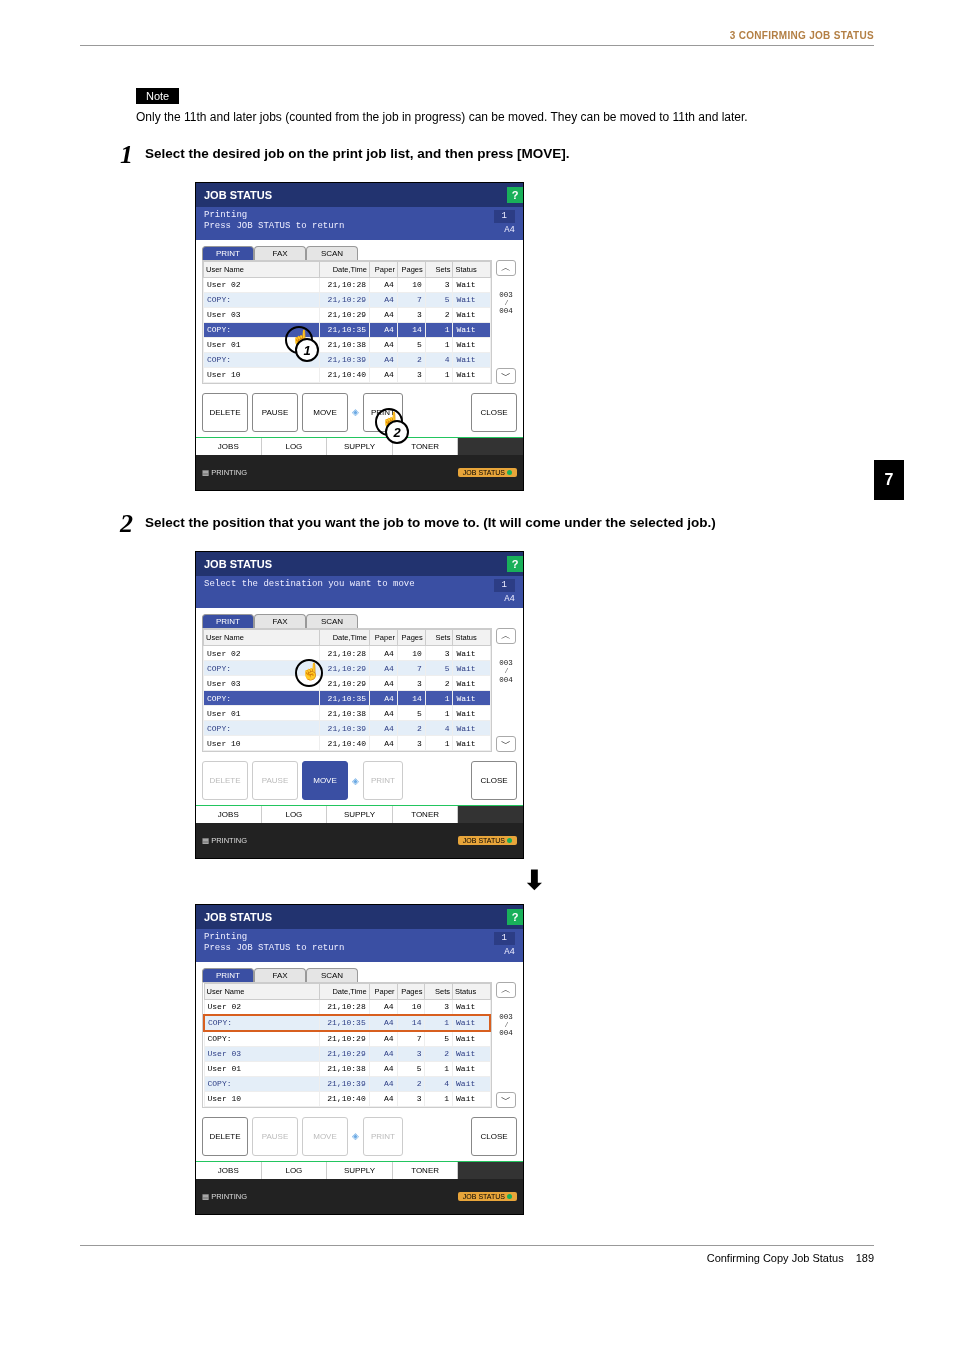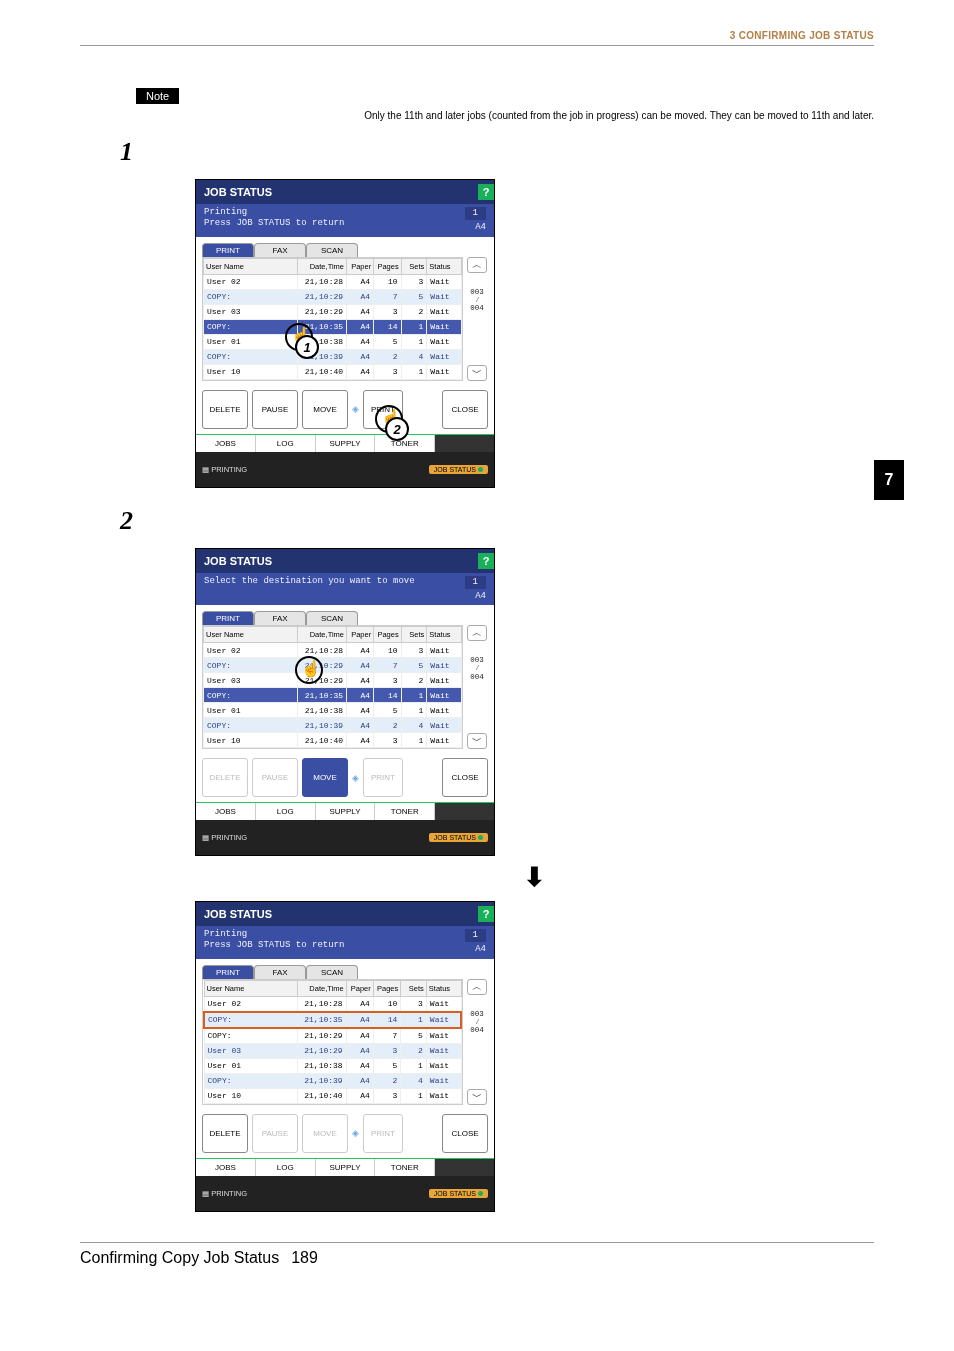--- a/index.html
+++ b/index.html
@@ -11,30 +11,30 @@
 
   .content { margin-left: 40px; }
 
   .sect-title { font-size: 18px; font-weight: bold; display: flex; align-items: center; gap: 6px; margin-bottom: 8px; }
   .sect-title .box-icon { width: 13px; height: 13px; border: 2px solid #000; display: inline-block; }
 
   .intro { font-size: 12.5px; margin-bottom: 16px; }
 
   .note-box { margin-left: 16px; margin-bottom: 6px; }
   .note-label { background: #000; color: #fff; font-size: 11px; padding: 2px 10px; display: inline-block; }
-  .note-text { font-size: 10px; margin-left: 16px; margin-bottom: 18px; text-align: right; }
+  .note-text { font-size: 12px; margin-left: 16px; margin-bottom: 18px; }
 
   .step { display: flex; gap: 12px; margin-bottom: 14px; }
   .step-num { font-size: 26px; font-weight: bold; font-style: italic; font-family: Georgia, 'Times New Roman', serif; line-height: 1; }
   .step-text { font-size: 13.5px; font-weight: bold; padding-top: 4px; }
 
   .side-tab { position: absolute; right: 50px; top: 460px; width: 30px; height: 40px; background: #000; color: #fff; display: flex; align-items: center; justify-content: center; font-size: 16px; font-weight: bold; }
 
   .panel-wrap { margin-left: 75px; margin-bottom: 20px; }
-  .panel { width: 300px; border: 1px solid #000; background: #fff; font-size: 9px; }
+  .panel { width: 329px; border: 1px solid #000; background: #fff; font-size: 9px; }
   .panel-header { background: #22336f; color: #fff; display: flex; align-items: center; justify-content: space-between; padding: 4px 0 4px 8px; font-weight: bold; font-size: 11px; }
   .help-q { background: #19b05a; width: 16px; height: 16px; display: flex; align-items: center; justify-content: center; font-size: 11px; }
   .sub-bar { background: #3a4fa3; color: #eef; padding: 3px 8px; display: flex; justify-content: space-between; font-family: 'Courier New', monospace; font-size: 9px; line-height: 1.25; }
   .sub-bar .counter { background: #2c3d85; padding: 1px 8px; align-self: flex-start; }
   .sub-bar .a4 { align-self: flex-end; font-size: 9px; }
 
   .tabs-row { display: flex; padding: 6px 6px 0 6px; gap: 0; }
   .tab { border: 1px solid #999; border-bottom: none; border-top-left-radius: 4px; border-top-right-radius: 4px; padding: 2px 0; width: 52px; text-align: center; font-size: 8px; background: #e5e5e5; }
   .tab.active { background: #3a4fa3; color: #fff; }
 
@@ -77,39 +77,40 @@
 
   .hand-icon { display: inline-block; width: 28px; height: 28px; border: 2px solid #000; border-radius: 50%; position: relative; vertical-align: middle; }
   .hand { font-size: 16px; position: absolute; top: 1px; left: 4px; }
 
   .arrow-down { text-align: center; font-size: 26px; font-weight: bold; margin: 6px 0 8px 0; }
   
   .circ-num { width: 24px; height: 24px; border: 2px solid #000; border-radius: 50%; display: inline-flex; align-items: center; justify-content: center; font-weight: bold; font-style: italic; font-size: 13px; position: absolute; background: #fff; }
 
   .page-footer { margin-top: 30px; }
   .footer-rule { border: none; border-top: 1px solid #999; margin-bottom: 6px; }
-  .footer-text { text-align: left; font-size: 16px; }
+  .footer-text { text-align: right; font-size: 11px; }
   .footer-text .pn { margin-left: 12px; }
 </style>
 </head>
 <body>
 
 <div class="page-header">3 CONFIRMING JOB STATUS</div>
 <hr class="header-rule">
 
 <div class="content">
 
 
   <div class="note-box">
     <span class="note-label">Note</span>
   </div>
   <p class="note-text">Only the 11th and later jobs (counted from the job in progress) can be moved. They can be moved to 11th and later.</p>
 
   <div class="step">
     <div class="step-num">1</div>
+    <div class="step-text">Select the desired job on the print job list, and then press [MOVE].</div>
   </div>
 
   <div class="panel-wrap" style="position:relative;">
     <div class="panel">
       <div class="panel-header">
         <span>JOB STATUS</span>
         <span class="help-q">?</span>
       </div>
       <div class="sub-bar">
         <div>
@@ -239,20 +240,21 @@
       </span>
     <span class="circ-num" style="left:100px; top:156px;">1</span>
     <span class="hand-icon" style="position:absolute; left:180px; top:226px;">
         <span class="hand">☝</span>
       </span>
     <span class="circ-num" style="left:190px; top:238px;">2</span>
   </div>
 
   <div class="step">
     <div class="step-num">2</div>
+    <div class="step-text">Select the position that you want the job to move to. (It will come under the selected job.)</div>
   </div>
 
   <div class="panel-wrap" style="position:relative;">
     <div class="panel">
       <div class="panel-header">
         <span>JOB STATUS</span>
         <span class="help-q">?</span>
       </div>
       <div class="sub-bar">
         <div>

